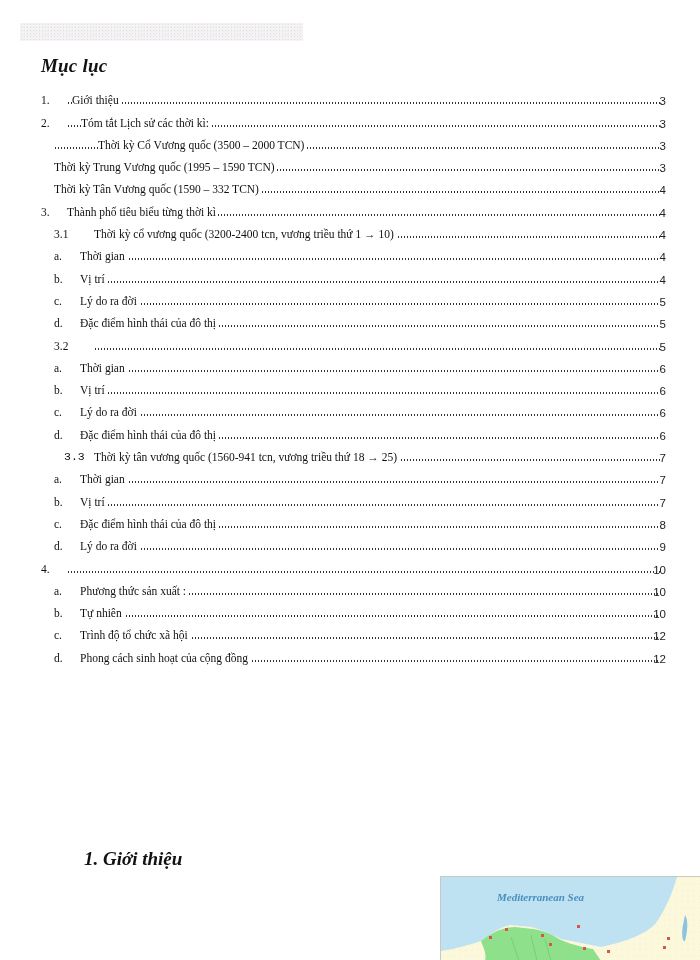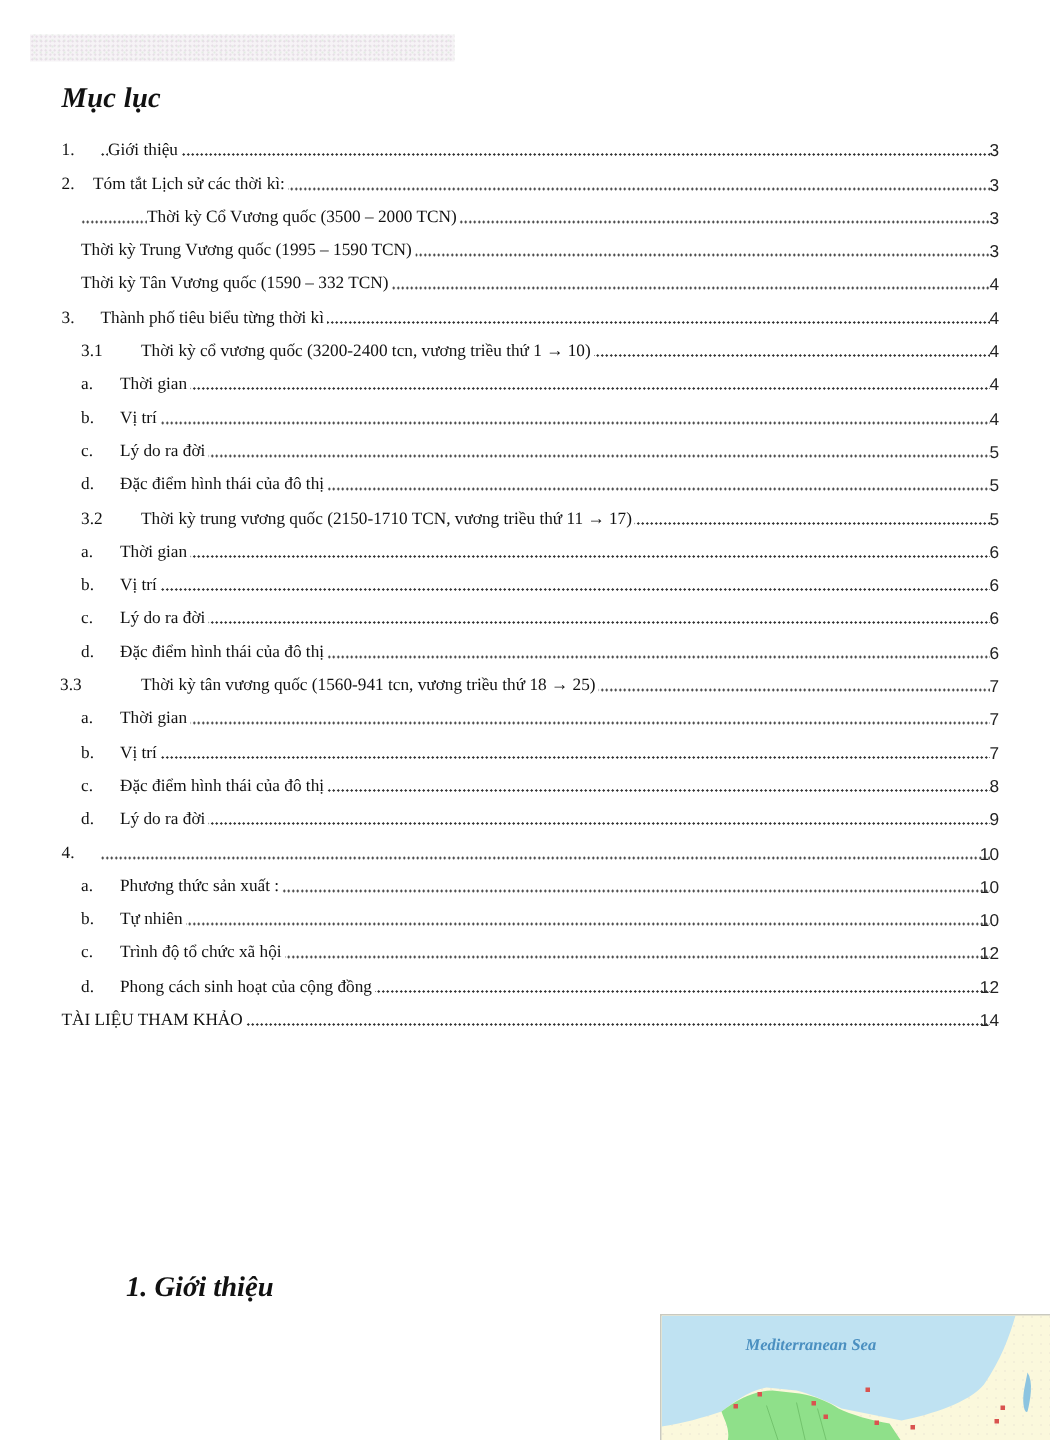--- a/index.html
+++ b/index.html
@@ -85,21 +85,21 @@
 
 <div class="toc" id="toc">
     <div class="toc-row">
       <span class="num" style="left: 41px;">1.</span>
       <span class="text" style="left: 72px;">Giới thiệu</span>
       <span class="dots" style="left: 67px;"></span>
       <span class="page">3</span>
     </div>
     <div class="toc-row">
       <span class="num" style="left: 41px;">2.</span>
-      <span class="text" style="left: 62px;">Tóm tắt Lịch sử các thời kì:</span>
+      <span class="text" style="left: 81px;">Tóm tắt Lịch sử các thời kì:</span>
       <span class="dots" style="left: 67px;"></span>
       <span class="page">3</span>
     </div>
     <div class="toc-row">
       <span class="text" style="left: 54px; margin-left: 44px;">Thời kỳ Cổ Vương quốc (3500 – 2000 TCN)</span>
       <span class="dots" style="left: 54px;"></span>
       <span class="page">3</span>
     </div>
     <div class="toc-row">
       <span class="text" style="left: 54px;">Thời kỳ Trung Vương quốc (1995 – 1590 TCN)</span>
@@ -142,21 +142,20 @@
       <span class="page">5</span>
     </div>
     <div class="toc-row">
       <span class="num" style="left: 54px;">d.</span>
       <span class="text" style="left: 80px;">Đặc điểm hình thái của đô thị</span>
       <span class="dots" style="left: 80px;"></span>
       <span class="page">5</span>
     </div>
     <div class="toc-row">
       <span class="num" style="left: 54px;">3.2</span>
-      <span class="text" style="left: 94px;">Thời kỳ trung vương quốc (2150-1710 TCN, vương triều thứ 11 → 17)</span>
       <span class="dots" style="left: 94px;"></span>
       <span class="page">5</span>
     </div>
     <div class="toc-row">
       <span class="num" style="left: 54px;">a.</span>
       <span class="text" style="left: 80px;">Thời gian</span>
       <span class="dots" style="left: 80px;"></span>
       <span class="page">6</span>
     </div>
     <div class="toc-row">
@@ -171,21 +170,21 @@
       <span class="dots" style="left: 80px;"></span>
       <span class="page">6</span>
     </div>
     <div class="toc-row">
       <span class="num" style="left: 54px;">d.</span>
       <span class="text" style="left: 80px;">Đặc điểm hình thái của đô thị</span>
       <span class="dots" style="left: 80px;"></span>
       <span class="page">6</span>
     </div>
     <div class="toc-row">
-      <span class="num" style="left: 40px;">3.3</span>
+      <span class="num" style="left: 64px; font-family: Liberation Mono, monospace;">3.3</span>
       <span class="text" style="left: 94px;">Thời kỳ tân vương quốc (1560-941 tcn, vương triều thứ 18 → 25)</span>
       <span class="dots" style="left: 94px;"></span>
       <span class="page">7</span>
     </div>
     <div class="toc-row">
       <span class="num" style="left: 54px;">a.</span>
       <span class="text" style="left: 80px;">Thời gian</span>
       <span class="dots" style="left: 80px;"></span>
       <span class="page">7</span>
     </div>
@@ -228,25 +227,20 @@
       <span class="num" style="left: 54px;">c.</span>
       <span class="text" style="left: 80px;">Trình độ tổ chức xã hội</span>
       <span class="dots" style="left: 80px;"></span>
       <span class="page">12</span>
     </div>
     <div class="toc-row">
       <span class="num" style="left: 54px;">d.</span>
       <span class="text" style="left: 80px;">Phong cách sinh hoạt của cộng đồng</span>
       <span class="dots" style="left: 80px;"></span>
       <span class="page">12</span>
-    </div>
-    <div class="toc-row">
-      <span class="text" style="left: 41px;">TÀI LIỆU THAM KHẢO</span>
-      <span class="dots" style="left: 41px;"></span>
-      <span class="page">14</span>
     </div>
   </div>
 
 <h2 class="section-heading">1. Giới thiệu</h2>
 
 <div class="map">
   <svg class="sea" viewBox="0 0 282 84" preserveAspectRatio="none" xmlns="http://www.w3.org/2000/svg">
     <defs>
       <pattern id="dots" width="6" height="6" patternUnits="userSpaceOnUse">
         <circle cx="1" cy="1" r="0.4" fill="#d8cfc8"></circle>

